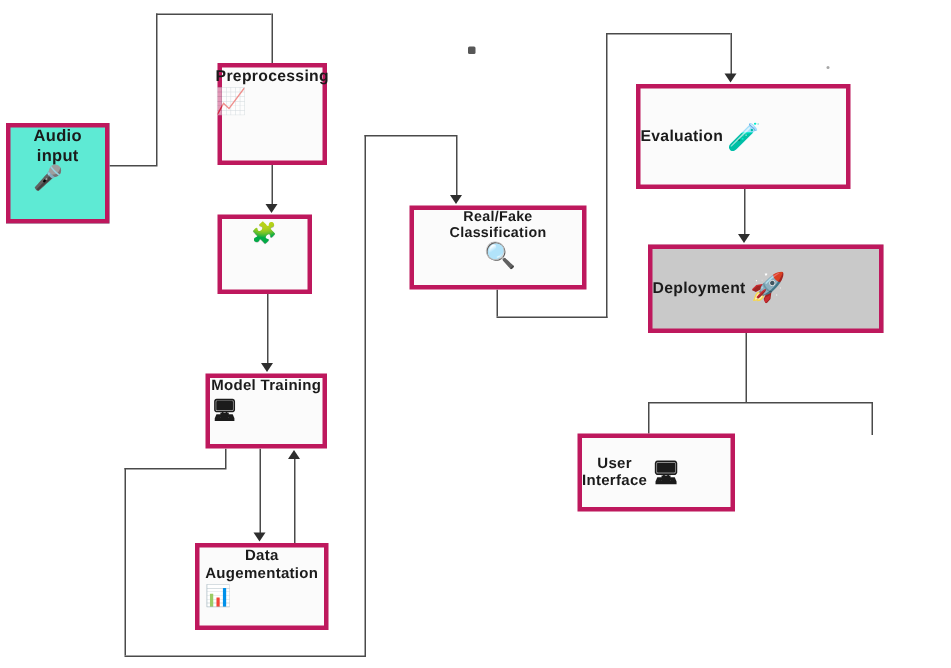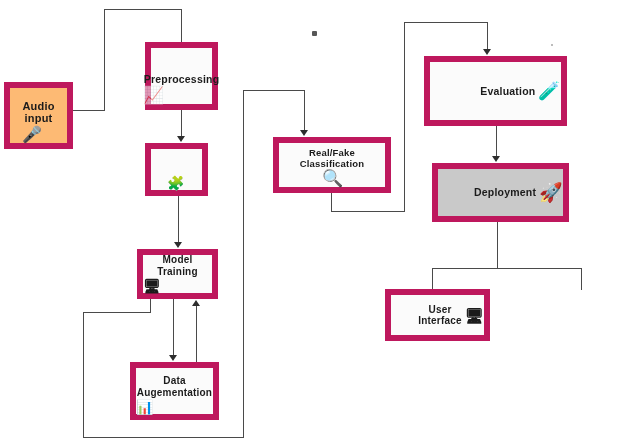--- a/index.html
+++ b/index.html
@@ -1,25 +1,25 @@
 <!DOCTYPE html>
 <html><head>
 <meta charset="utf-8">
 <style>
   html,body{margin:0;padding:0;background:#ffffff;}
   body{font-family:"Liberation Sans",sans-serif;}
   #canvas{position:relative;width:634px;height:445px;background:#ffffff;overflow:hidden;}
 
-  .node{position:absolute;box-sizing:border-box;border:6px solid #be185d;
-        display:flex;align-items:center;justify-content:flex-end;
+  .node{position:absolute;box-sizing:border-box;border:3px solid #be185d;
+        display:flex;align-items:center;justify-content:flex-start;
         font-weight:bold;color:#1b1b1b;letter-spacing:.2px;}
   .node .lbl{text-align:center;line-height:1.15;white-space:pre-line;}
   .node .ico{display:inline-block;line-height:1;margin-left:3px;}
 
-  .fill-gray   {background:#fdba74;}
+  .fill-gray   {background:#5eead4;}
   .fill-white  {background:#fbfbfb;}
   .fill-dark   {background:#c9c9c9;}
 
   
   .stack{flex-direction:column;}
   .stack .ico{margin-left:0;margin-top:2px;}
 
   
   .ln{position:absolute;background:#4a4a4a;}
   .h{height:1px;}
@@ -121,21 +121,21 @@
     <div class="lbl">Real/Fake
 Classification</div>
     <div class="ico" style="font-size:17px;">🔍</div>
   </div>
 
   <div class="node fill-white" style="left:424px; top:56px; width:143px; height:70px; font-size:10.5px;">
     <div class="lbl">Evaluation</div>
     <div class="ico" style="font-size:18px;">🧪</div>
   </div>
 
-  <div class="node fill-dark" style="left:432px; top:163px; width:137px; height:59px; font-size:10.5px;">
+  <div class="node fill-dark" style="left:432px; top:163px; width:157px; height:59px; font-size:10.5px;">
     <div class="lbl">Deployment</div>
     <div class="ico" style="font-size:19px;">🚀</div>
   </div>
 
   <div class="node fill-white" style="left:385px; top:289px; width:105px; height:52px; font-size:10px;">
     <div class="lbl">User
 Interface</div>
     <div class="ico" style="font-size:15px;">🖥</div>
   </div>
 

